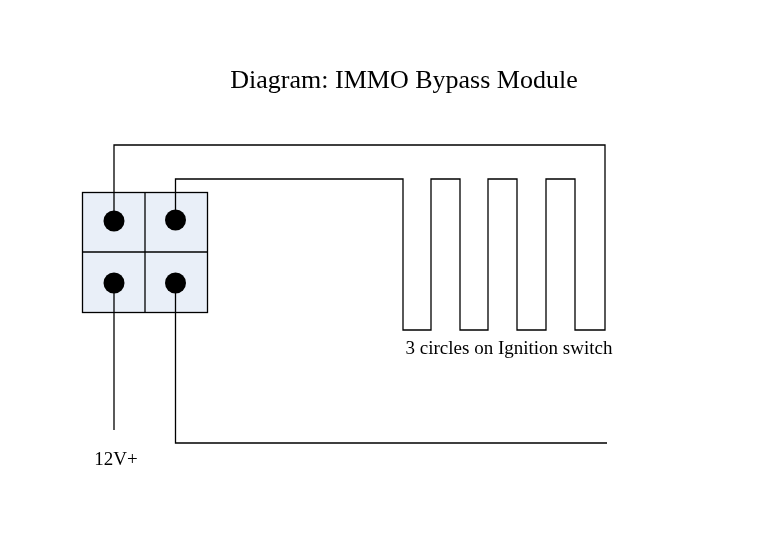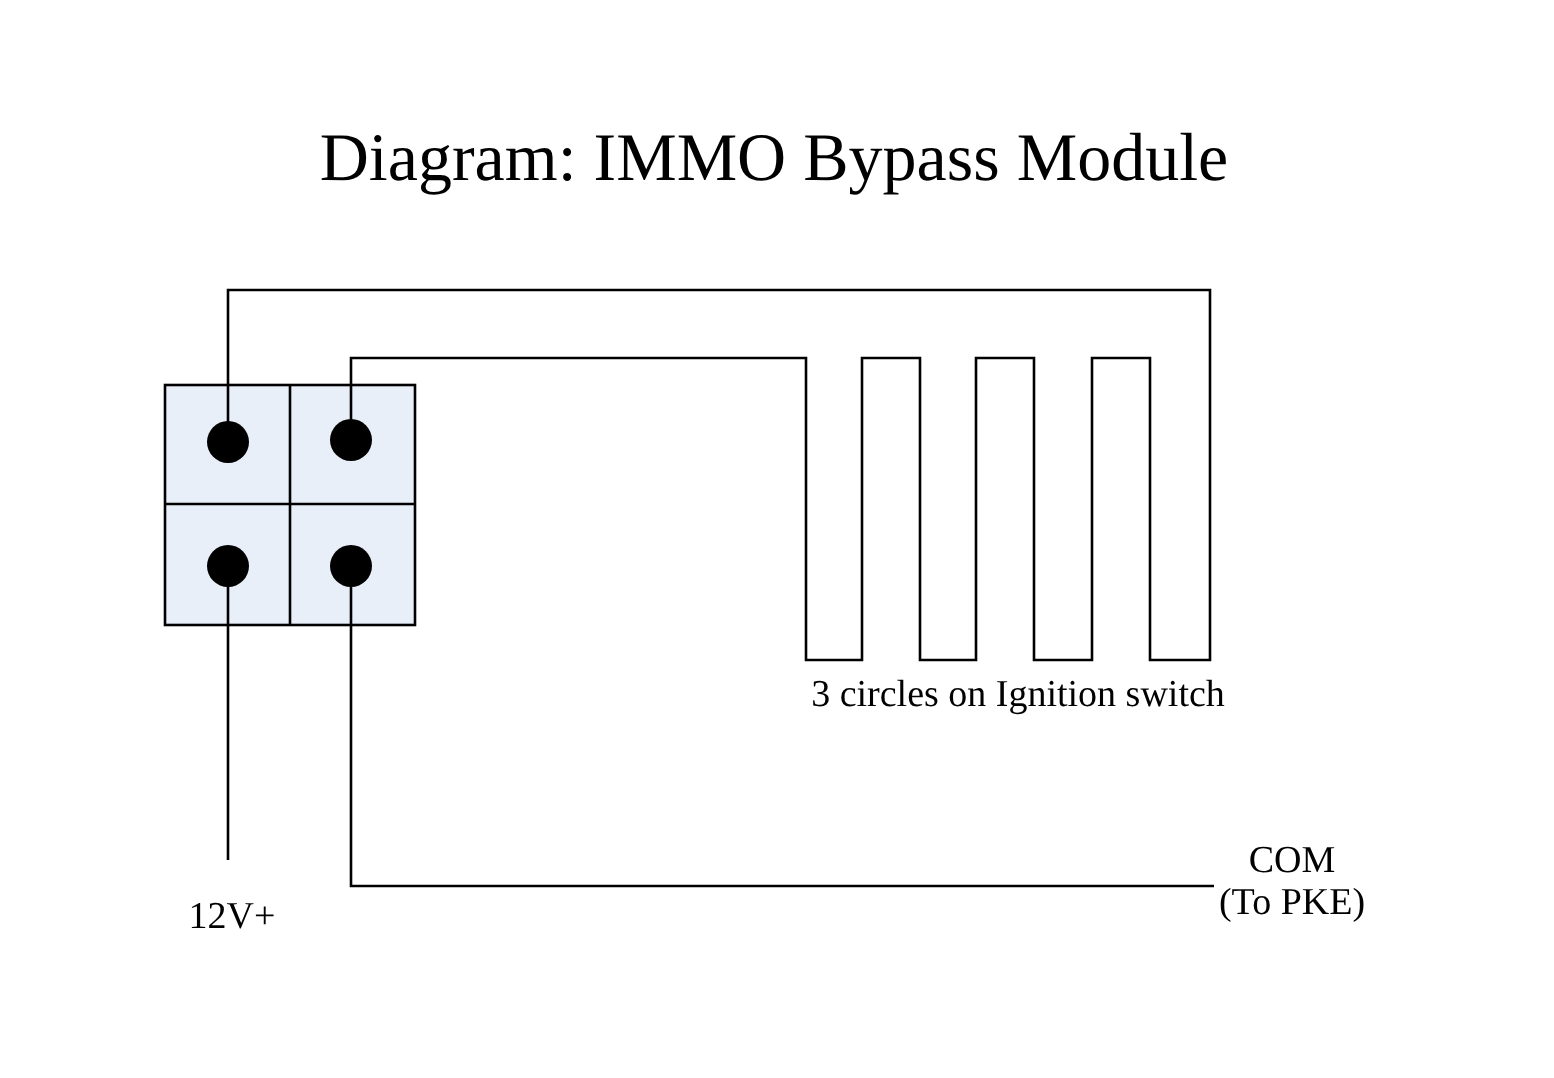--- a/index.html
+++ b/index.html
@@ -18,24 +18,24 @@
   }
   .diagram-svg {
     position: absolute;
     left: 0;
     top: 0;
     width: 777px;
     height: 539px;
   }
   .title {
     position: absolute;
-    left: 387px;
+    left: 404px;
     top: 66px;
     transform: translateX(-50%);
-    font-size: 34px;
+    font-size: 26px;
     line-height: 28px;
     white-space: nowrap;
   }
   .label {
     position: absolute;
     transform: translateX(-50%);
     font-size: 19px;
     line-height: 21px;
     white-space: nowrap;
     text-align: center;
@@ -67,18 +67,14 @@
     <circle cx="114" cy="283" r="10.5" fill="#000000"></circle>
     <circle cx="175.5" cy="283" r="10.5" fill="#000000"></circle>
   </svg>
 
   <div class="title">Diagram: IMMO Bypass Module</div>
 
   <div class="label label-12v">12V+</div>
 
   <div class="label label-ignition">3 circles on Ignition switch</div>
 
-  <div class="label label-com">
-    <div>COM</div>
-    <div>(To PKE)</div>
-  </div>
 
 </div>
 
 </body></html>

